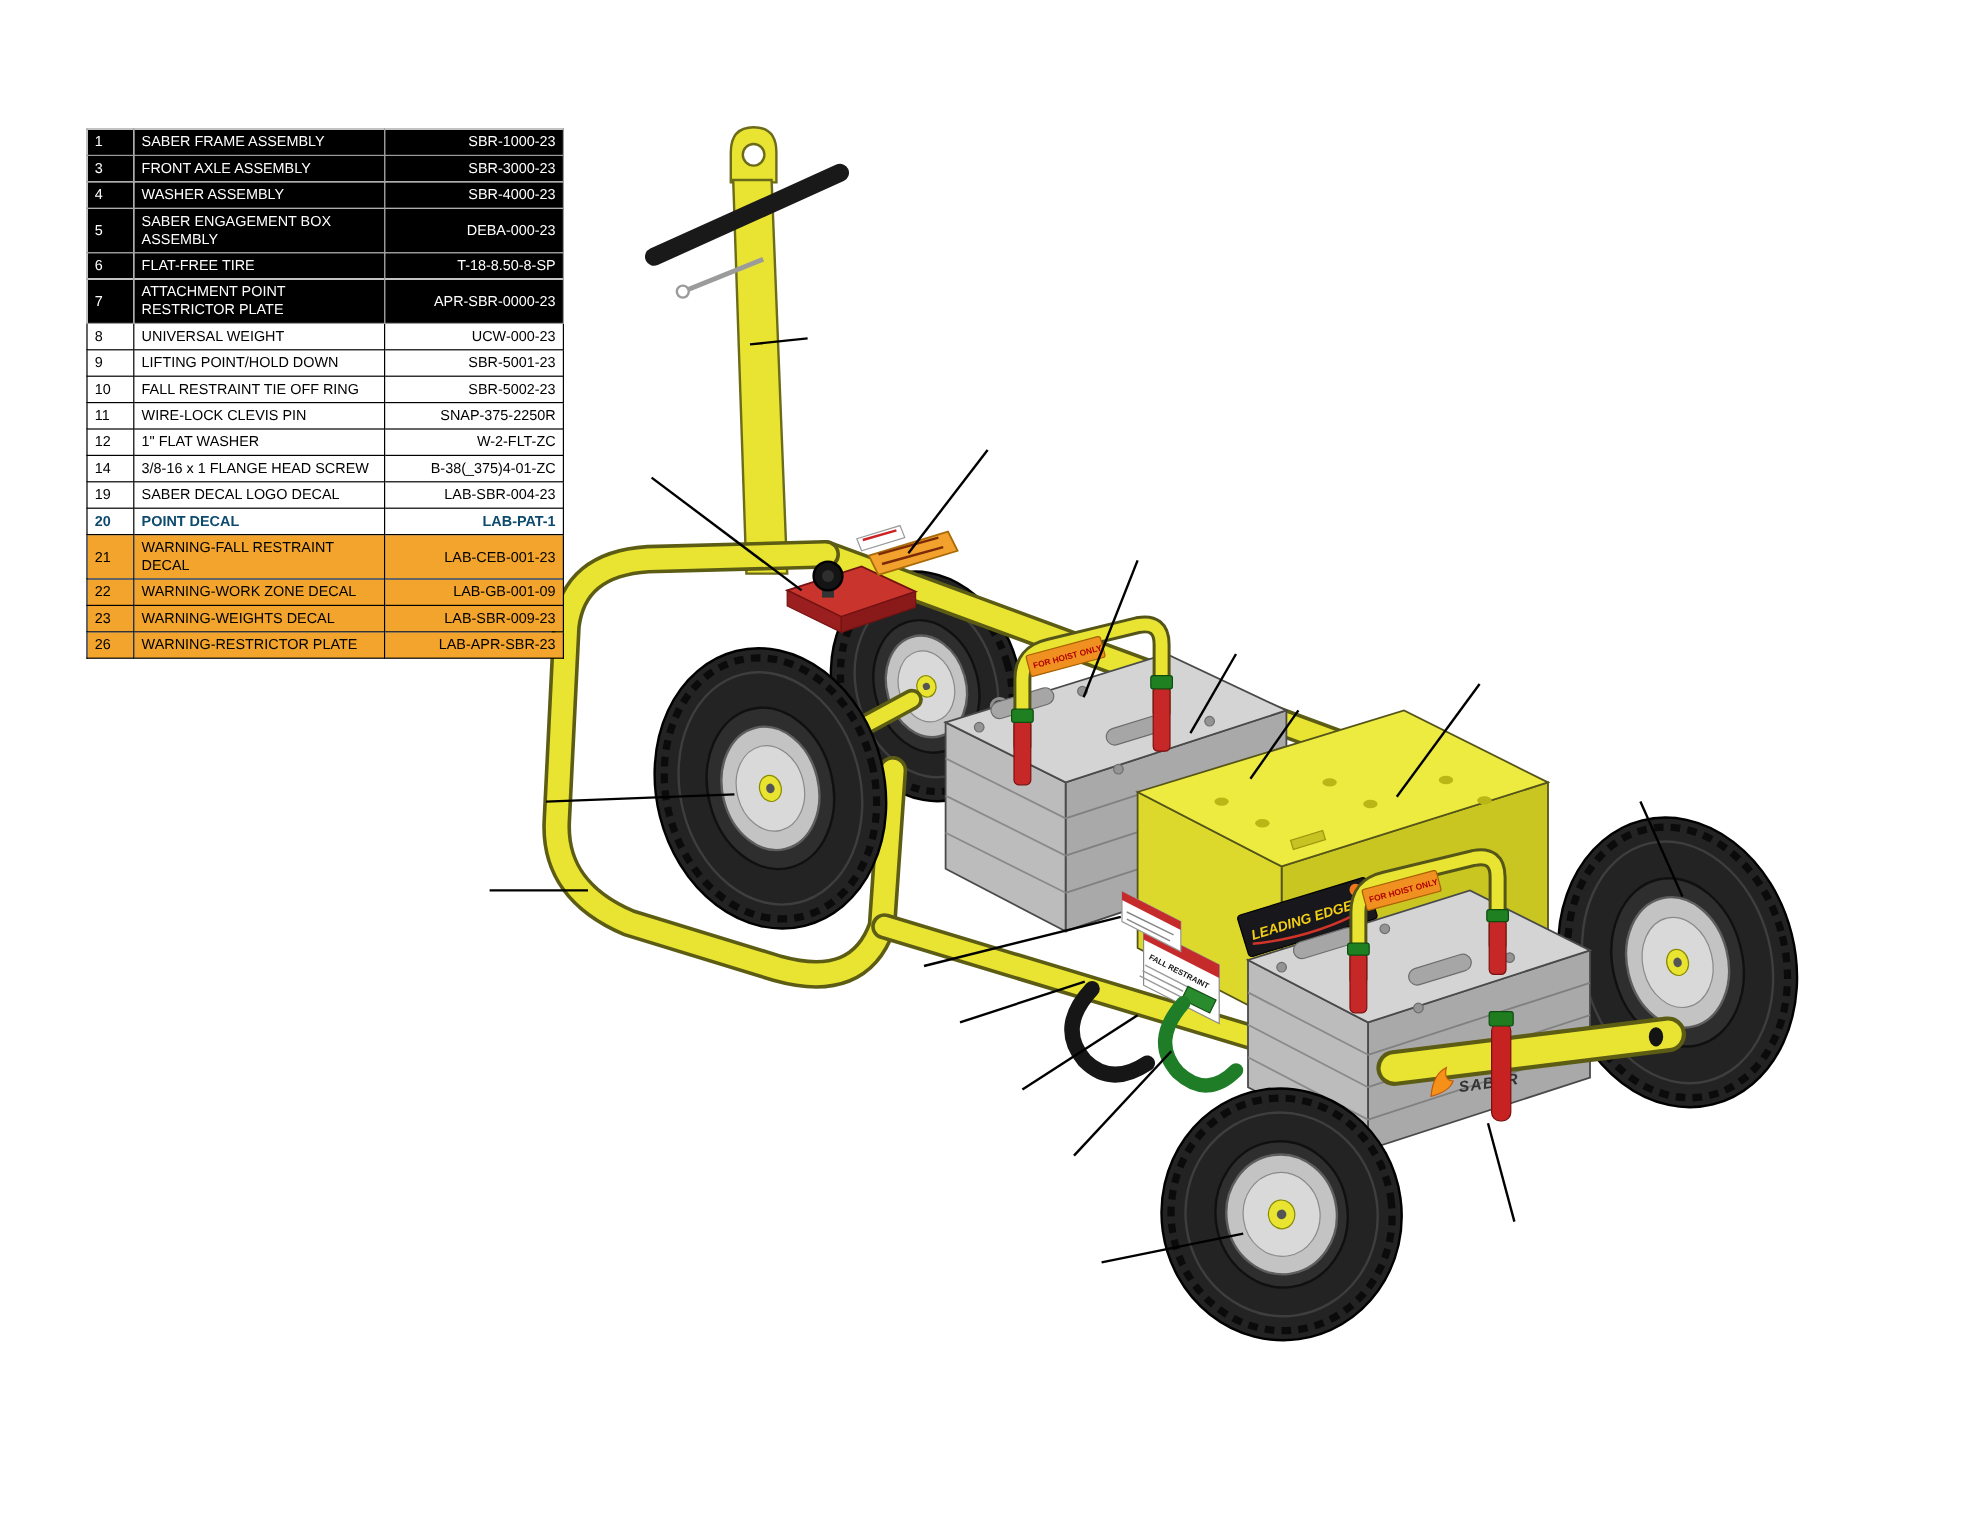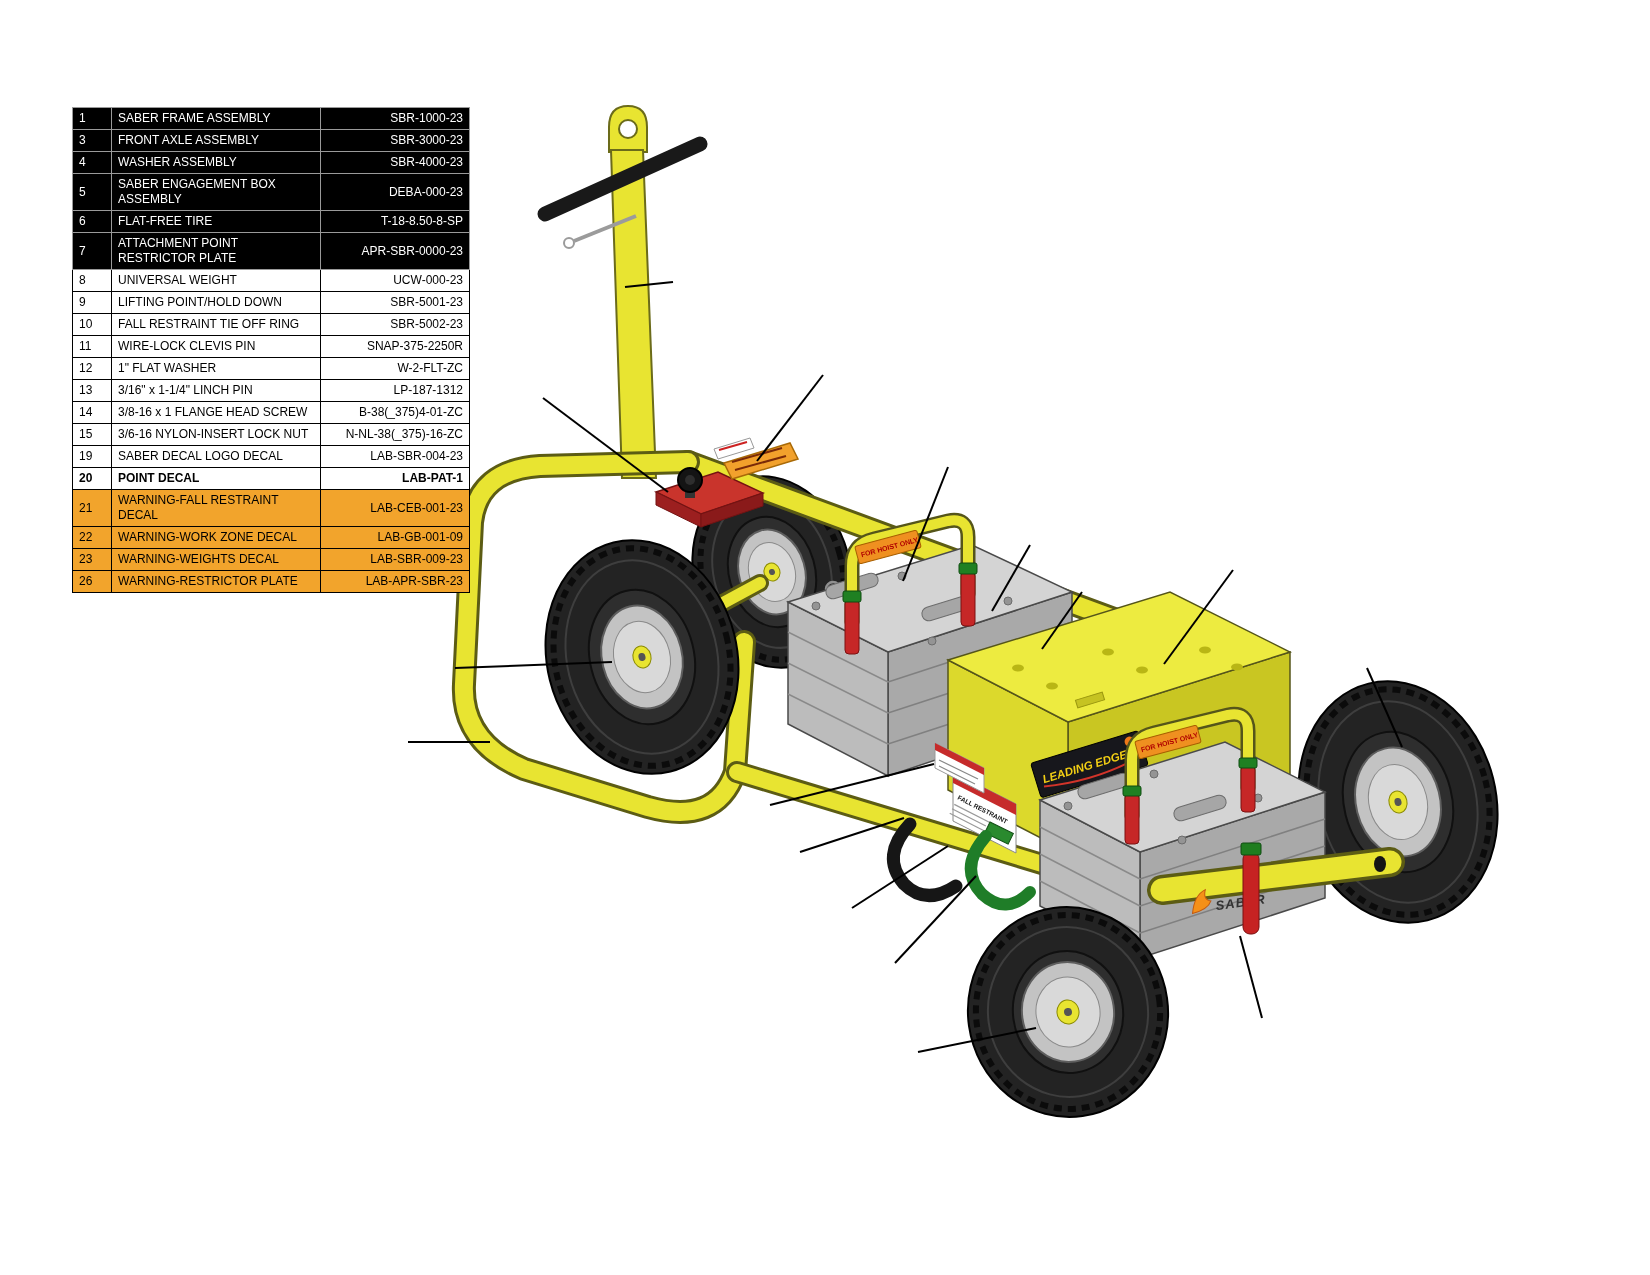--- a/index.html
+++ b/index.html
@@ -7,21 +7,21 @@
         font-family:"Liberation Sans",sans-serif;color:#1a1a1a;}
   .diagram-svg{position:absolute;left:0;top:0;}
   table.parts{position:absolute;left:72px;top:107px;border-collapse:collapse;
         font-size:12px;line-height:1.25;table-layout:fixed;border:1px solid #000;}
   table.parts td{border:1px solid #000;padding:3px 6px;vertical-align:middle;overflow:hidden;}
   td.col-num{width:26px;}
   td.col-desc{width:196px;}
   td.col-part{width:136px;text-align:right;}
   tr.row-dark td{background:#000;color:#fff;border-color:#9a9a9a;}
   tr.row-light td{background:#fff;color:#000;}
-  tr.row-light-bold td{background:#fff;color:#000000;font-weight:bold;}
+  tr.row-light-bold td{background:#fff;color:#0c4a6e;font-weight:bold;}
   tr.row-warning td{background:#f2a42c;color:#000;}
 </style>
 </head>
 <body>
 
 <div class="page">
 
   <svg class="diagram-svg" width="1650" height="1275" viewBox="0 0 1650 1275">
 
     <g>
@@ -308,33 +308,23 @@
           <td class="col-num">11</td>
           <td class="col-desc">WIRE-LOCK CLEVIS PIN</td>
           <td class="col-part">SNAP-375-2250R</td>
         </tr>
         <tr class="row-light">
           <td class="col-num">12</td>
           <td class="col-desc">1" FLAT WASHER</td>
           <td class="col-part">W-2-FLT-ZC</td>
         </tr>
         <tr class="row-light">
-          <td class="col-num">13</td>
-          <td class="col-desc">3/16" x 1-1/4" LINCH PIN</td>
-          <td class="col-part">LP-187-1312</td>
-        </tr>
-        <tr class="row-light">
           <td class="col-num">14</td>
           <td class="col-desc">3/8-16 x 1 FLANGE HEAD SCREW</td>
           <td class="col-part">B-38(_375)4-01-ZC</td>
-        </tr>
-        <tr class="row-light">
-          <td class="col-num">15</td>
-          <td class="col-desc">3/6-16 NYLON-INSERT LOCK NUT</td>
-          <td class="col-part">N-NL-38(_375)-16-ZC</td>
         </tr>
         <tr class="row-light">
           <td class="col-num">19</td>
           <td class="col-desc">SABER DECAL LOGO DECAL</td>
           <td class="col-part">LAB-SBR-004-23</td>
         </tr>
         <tr class="row-light-bold">
           <td class="col-num">20</td>
           <td class="col-desc">POINT DECAL</td>
           <td class="col-part">LAB-PAT-1</td>

